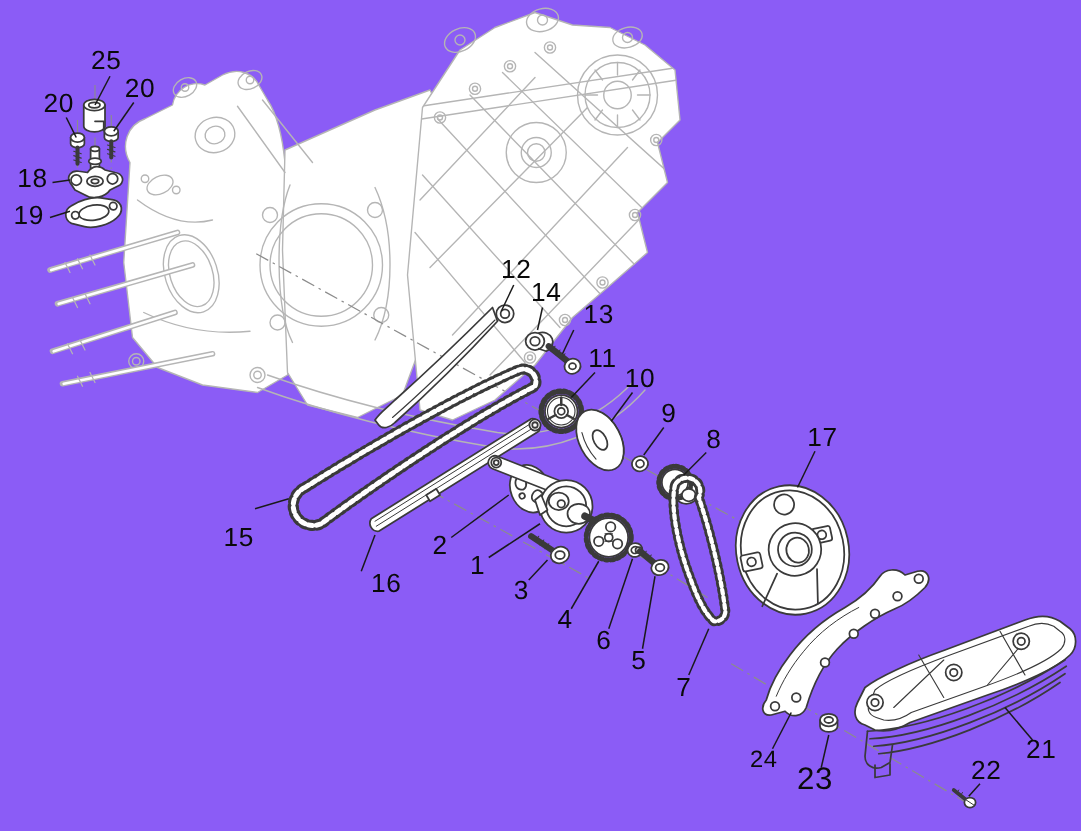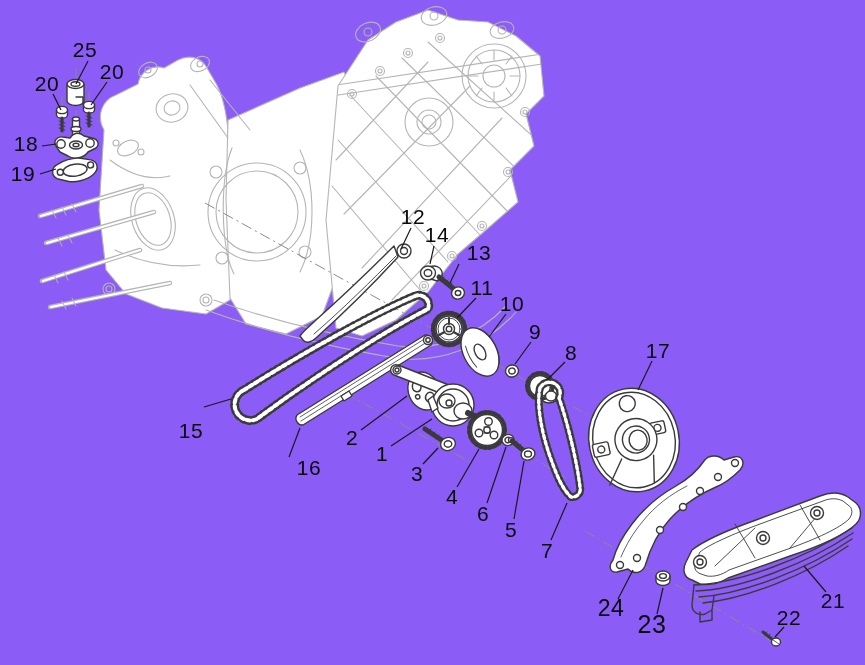--- a/index.html
+++ b/index.html
@@ -397,18 +397,18 @@
       <div class="part-label" style="left: 658px; top: 350px; color: rgb(10, 10, 10); font-size: 21px;">17</div>
       <div class="part-label" style="left: 191px; top: 410px; color: rgb(10, 10, 10); font-size: 21px; margin-top: 20px;">15</div>
       <div class="part-label" style="left: 281px; top: 467px; color: rgb(10, 10, 10); font-size: 21px; margin-left: 28px;">16</div>
       <div class="part-label" style="left: 352px; top: 437px; color: rgb(10, 10, 10); font-size: 21px;">2</div>
       <div class="part-label" style="left: 382px; top: 453px; color: rgb(10, 10, 10); font-size: 21px;">1</div>
       <div class="part-label" style="left: 417px; top: 473px; color: rgb(10, 10, 10); font-size: 21px;">3</div>
       <div class="part-label" style="left: 452px; top: 496px; color: rgb(10, 10, 10); font-size: 21px;">4</div>
       <div class="part-label" style="left: 483px; top: 513px; color: rgb(10, 10, 10); font-size: 21px;">6</div>
       <div class="part-label" style="left: 511px; top: 529px; color: rgb(10, 10, 10); font-size: 21px;">5</div>
       <div class="part-label" style="left: 547px; top: 550px; color: rgb(10, 10, 10); font-size: 21px;">7</div>
-      <div class="part-label" style="left: 611px; top: 608px; color: rgb(10, 10, 10); font-size: 23px;">24</div>
+      <div class="part-label" style="left: 611px; top: 608px; color: rgb(10, 10, 10); font-size: 19px;">24</div>
       <div class="part-label" style="left: 652px; top: 624px; color: rgb(10, 10, 10); font-size: 25px;">23</div>
       <div class="part-label" style="left: 789px; top: 617px; color: rgb(10, 10, 10); font-size: 21px;">22</div>
       <div class="part-label" style="left: 833px; top: 600px; color: rgb(10, 10, 10); font-size: 21px;">21</div>
     </div>
 </div>
 
 </body></html>

